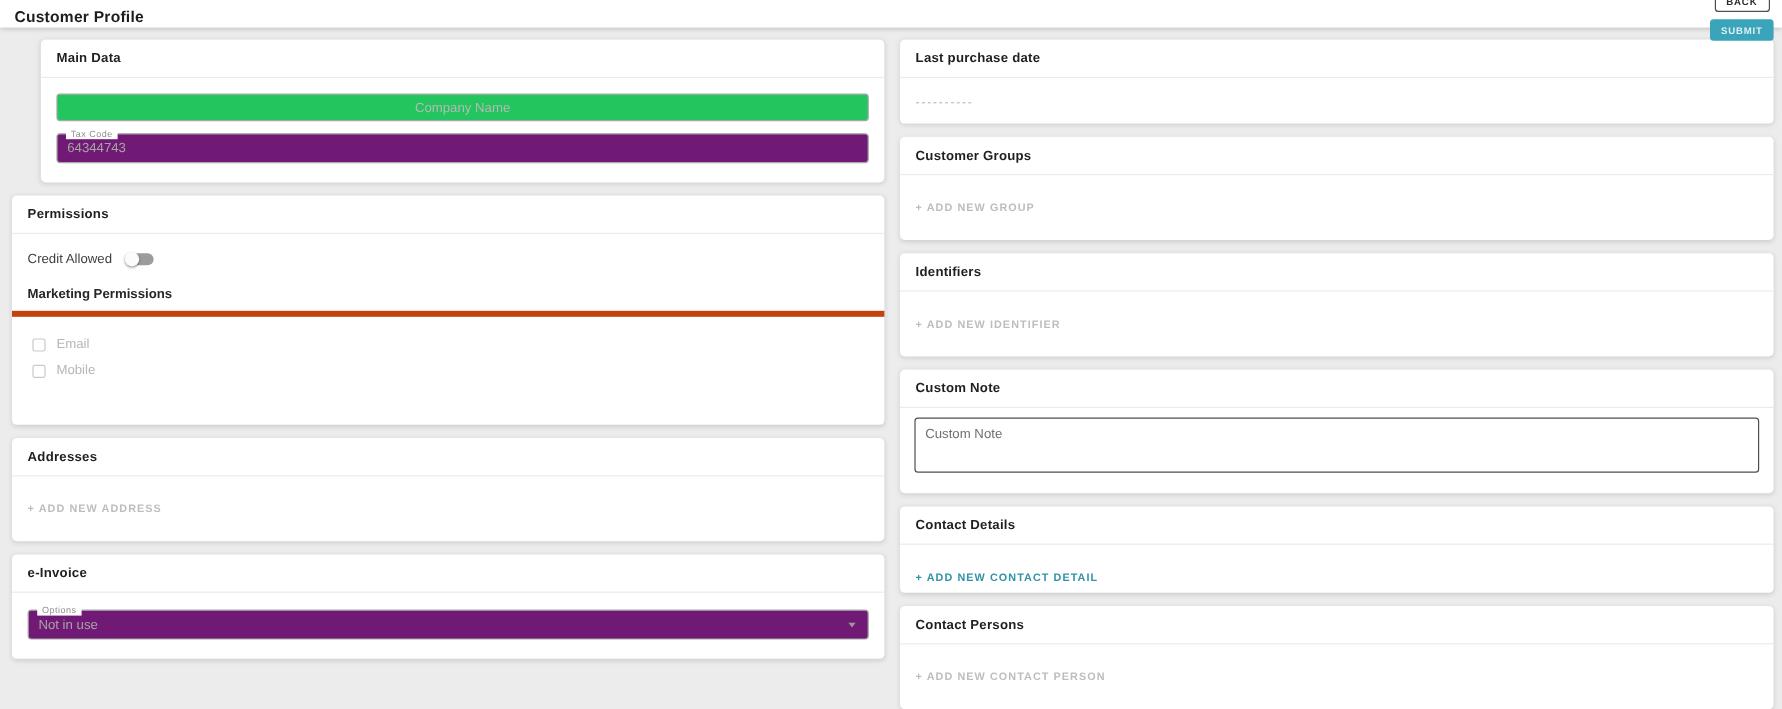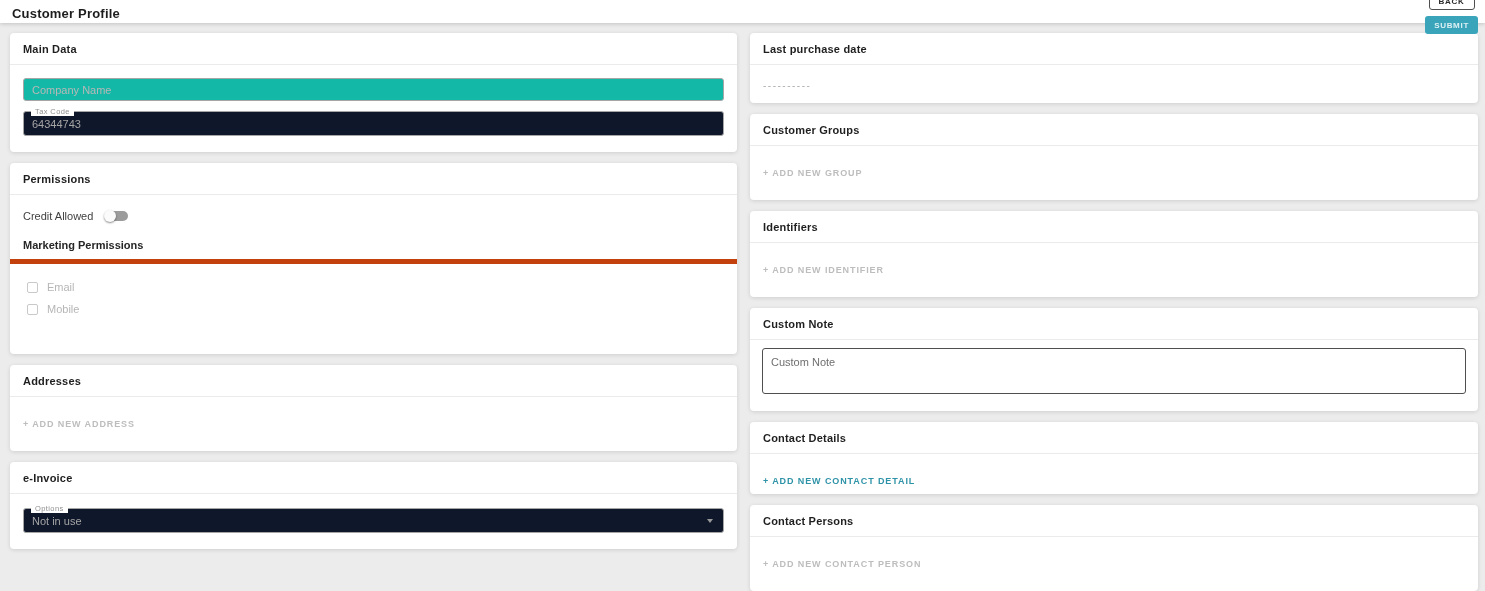--- a/index.html
+++ b/index.html
@@ -28,25 +28,25 @@
   .card-header { height:32px; display:flex; align-items:center; padding:0 13px;
     border-bottom:1px solid #ebebeb; font-size:11px; font-weight:600; color:#1f1f1f;
     letter-spacing:0.2px; }
 
   .add-link { display:inline-block; font-size:9px; font-weight:600; letter-spacing:0.9px;
     color:#bdbdbd; padding:22px 13px; cursor:pointer; }
   .add-link.teal { color:#2f93a8; }
 
   
   .text-input { width:100%; height:23px; border:1px solid #a6a6a6; border-radius:3px;
-    padding:0 8px; font-size:11px; color:#4a4a4a; font-family:inherit; background:#14b8a6; }
+    padding:0 8px; font-size:11px; color:#4a4a4a; font-family:inherit; background:#22c55e;text-align:center; }
   .text-input::placeholder { color:#b8b8b8; }
 
   .notched { position:relative; width:100%; border:1px solid #a6a6a6; border-radius:3px;
-    height:25px; display:flex; align-items:center; padding:0 8px; background:#0f172a; cursor:pointer; }
+    height:25px; display:flex; align-items:center; padding:0 8px; background:#701a75; cursor:pointer; }
   .notched .notch-label { position:absolute; top:-5px; left:7px; background:#ffffff;
     padding:0 4px; font-size:7.5px; color:#8f8f8f; letter-spacing:0.4px; }
   .notched .notch-value { font-size:11px; color:#a5a5a5; }
   .caret { position:absolute; right:10px; top:50%; margin-top:-2px; width:0; height:0;
     border-left:3px solid transparent; border-right:3px solid transparent;
     border-top:4px solid #9a9a9a; }
 
   
   .main-data-body { padding:13px 13px 0; }
   .main-data-body .field-gap { height:10px; }
@@ -71,21 +71,21 @@
   .einvoice-body { padding:14px 13px 0; }
 
   
   .dashes-body { padding:15px 13px; font-size:10px; letter-spacing:1.5px; color:#aeaeae; }
   .note-body { padding:8px 12px 0; }
   .note-textarea { width:100%; height:46px; border:1px solid #4f4f4f; border-radius:3px;
     padding:7px 8px; font-size:11px; color:#555; font-family:inherit; resize:none; }
   .note-textarea::placeholder { color:#6f6f6f; }
 
   
-  .h-main { height:119px; } .h-perm { height:191px; } .h-addr { height:86px; }
+  .h-main { height:119px;margin-left:24px; } .h-perm { height:191px; } .h-addr { height:86px; }
   .h-einv { height:87px; }  .h-last { height:70px; }  .h-grp  { height:86px; }
   .h-ident{ height:86px; }  .h-note { height:104px; } .h-cdet { height:72px; }
   .h-cper { height:86px; }
 </style>
 </head>
 <body>
 
 <div class="topbar">
   <div class="topbar-title">Customer Profile</div>
   <div class="topbar-actions">

